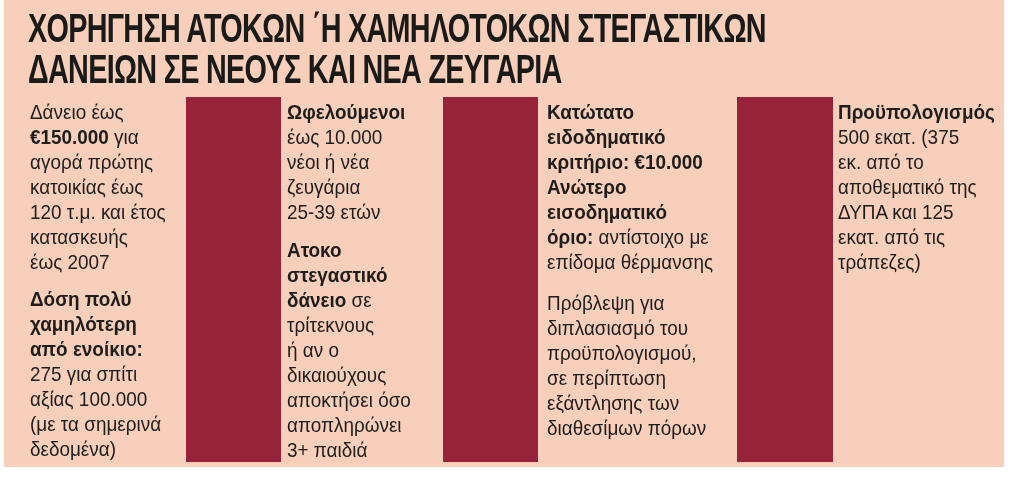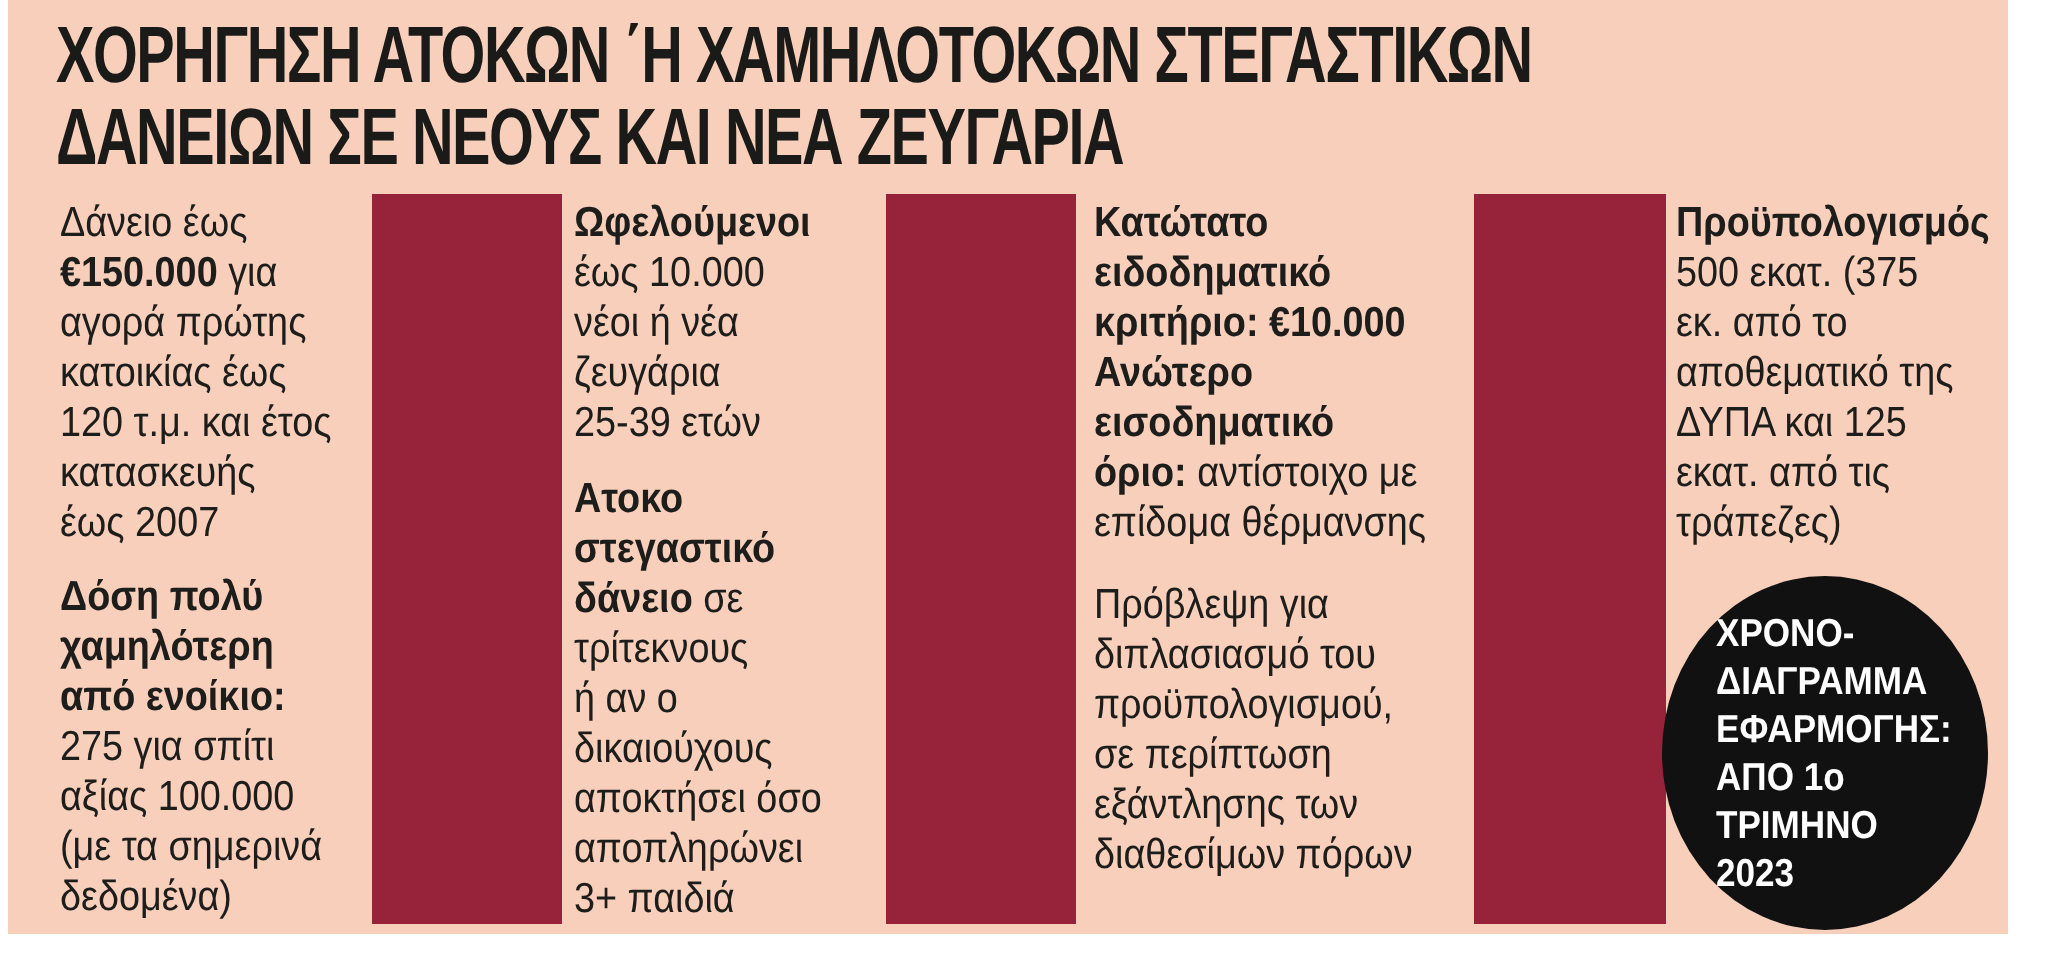--- a/index.html
+++ b/index.html
@@ -111,22 +111,14 @@
 διαθεσίμων πόρων</span></div>
 
   <div class="blk c4 r1"><span class="b">Προϋπολογισμός</span><span>
 500 εκατ. (375
 εκ. από το
 αποθεματικό της
 ΔΥΠΑ και 125
 εκατ. από τις
 τράπεζες)</span></div>
 
-  <div class="badge">
-    <div class="badge-text">ΧΡΟΝΟ-
-ΔΙΑΓΡΑΜΜΑ
-ΕΦΑΡΜΟΓΗΣ:
-ΑΠΟ 1ο
-ΤΡΙΜΗΝΟ
-2023</div>
-  </div>
 
 </div>
 
 </body></html>

